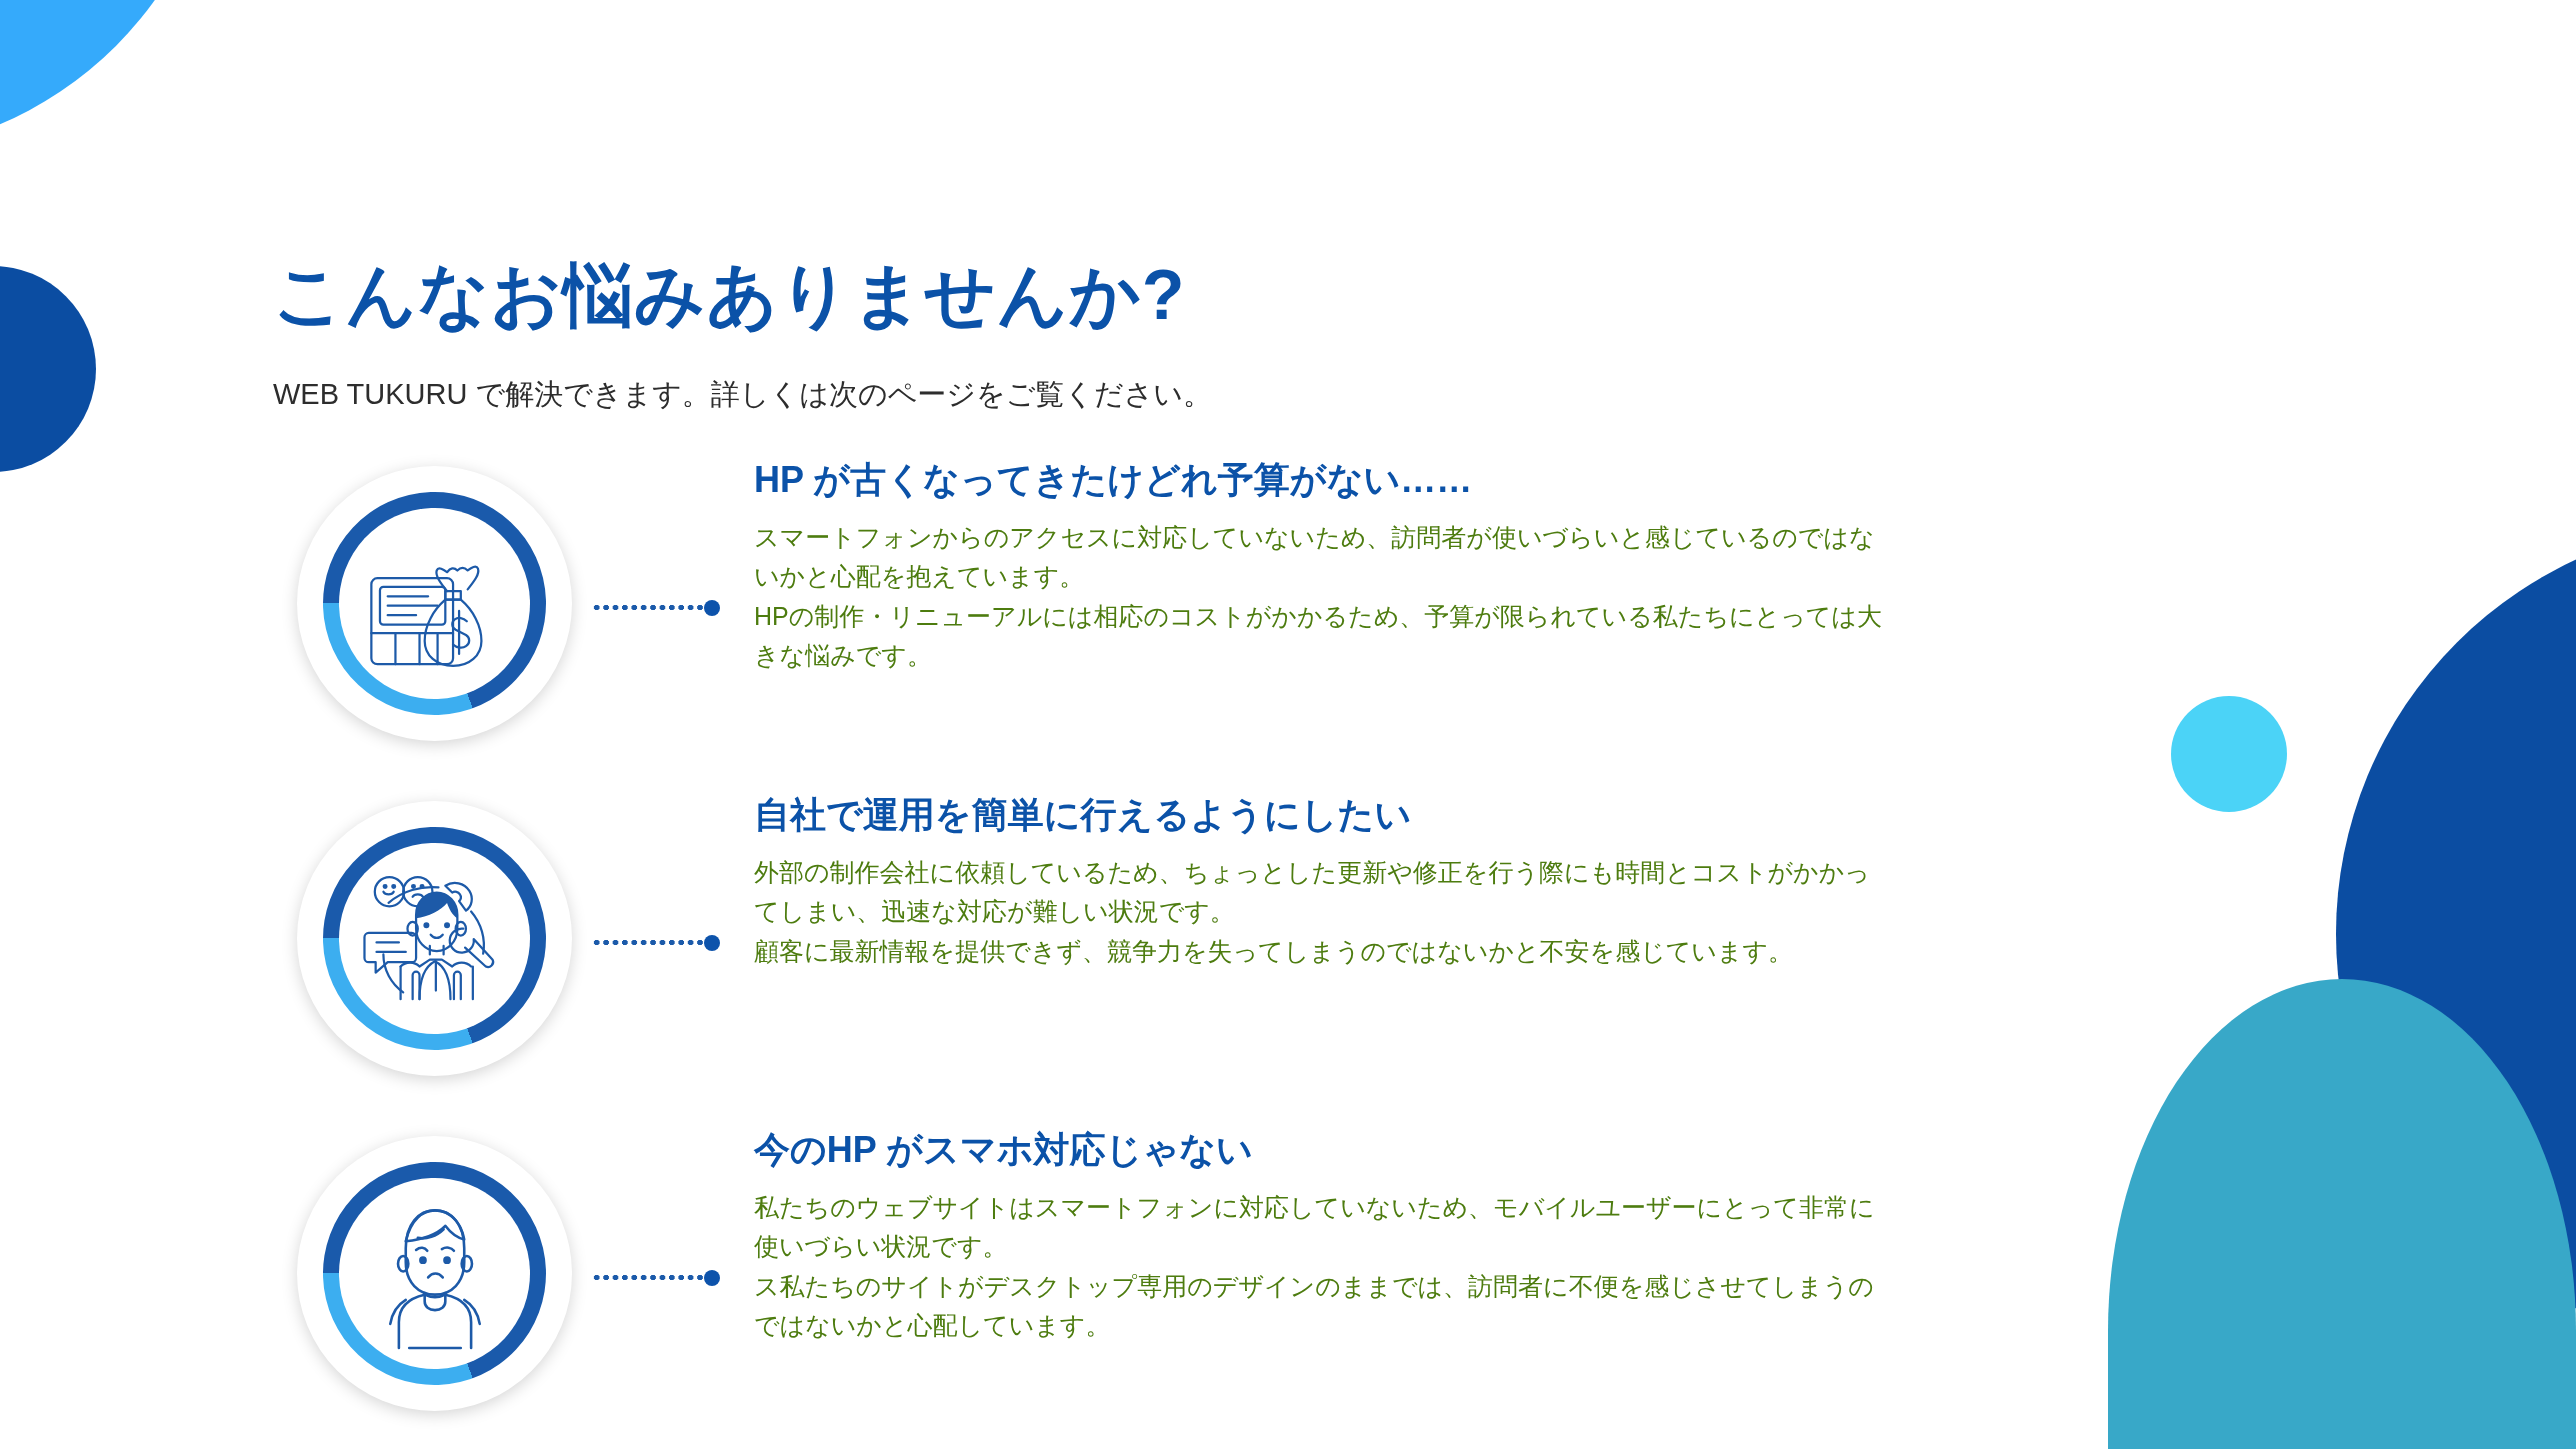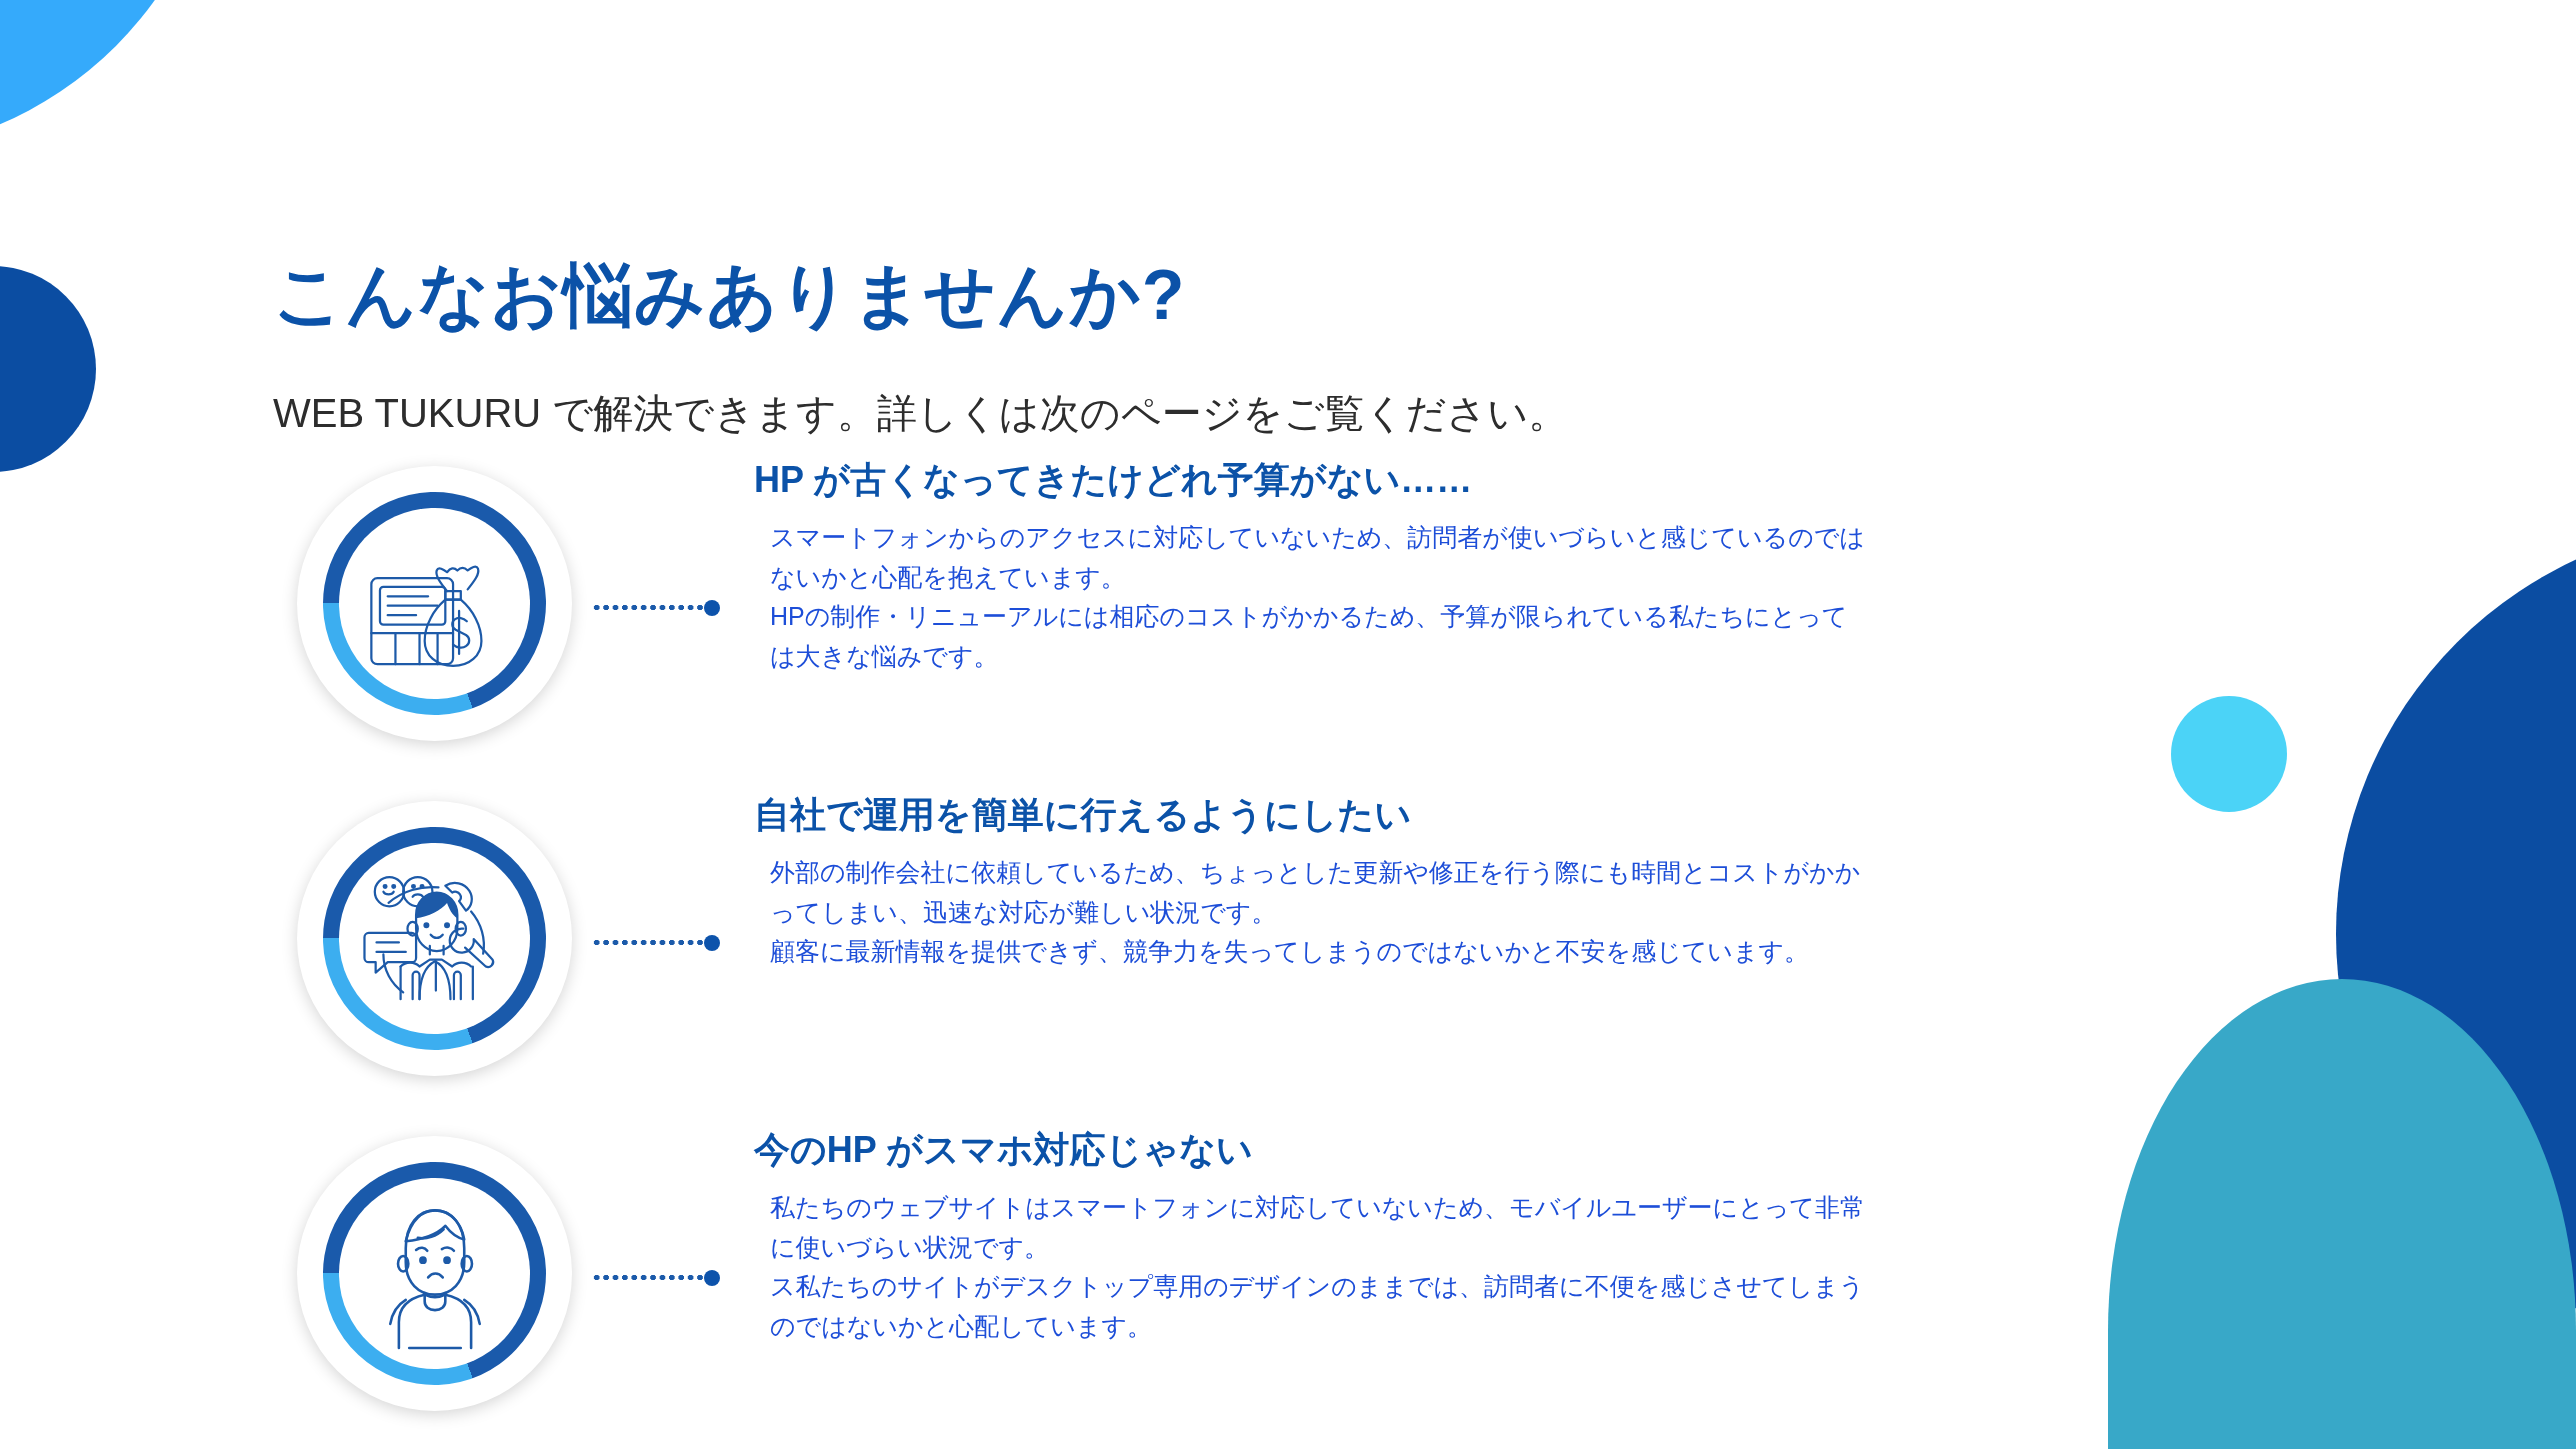--- a/index.html
+++ b/index.html
@@ -52,21 +52,21 @@
   #page-title{
     position:absolute;left:273px;top:213px;
     font-size:70px;font-weight:bold;
     color:#0b52a8;
     letter-spacing:0.9px;
     white-space:nowrap;
     line-height:1;
   }
   #page-subtitle{
     position:absolute;left:273px;top:345px;
-    font-size:40px;color:#2d2d2d;
+    font-size:29px;color:#2d2d2d;
     white-space:nowrap;
     line-height:1.4;
   }
 
   
   .problem-row{position:absolute;left:273px;width:1717px;height:309px;}
   #problem-row-0{top:457px;}
   #problem-row-1{top:792px;}
   #problem-row-2{top:1127px;}
 
@@ -114,22 +114,22 @@
     background:#0d53ab;
   }
 
   .problem-text{position:absolute;left:481px;top:0;width:1133px;}
   .problem-heading{
     font-size:36px;font-weight:bold;color:#0b52a8;
     line-height:1.25;margin:0 0 15.5px 0;
     white-space:nowrap;
   }
   .problem-body{
-    font-size:25px;color:#1d4ed8;
-    line-height:1.58;margin:16px;
+    font-size:25px;color:#4d7c0f;
+    line-height:1.58;margin:0;
     white-space:pre-line;
   }
 </style>
 </head>
 <body>
 
 <div class="deco" id="deco-topleft-lightblue"></div>
 <div class="deco" id="deco-topleft-darkblue"></div>
 <div class="deco" id="deco-right-darkblue"></div>
 <div class="deco" id="deco-right-cyan"></div>

